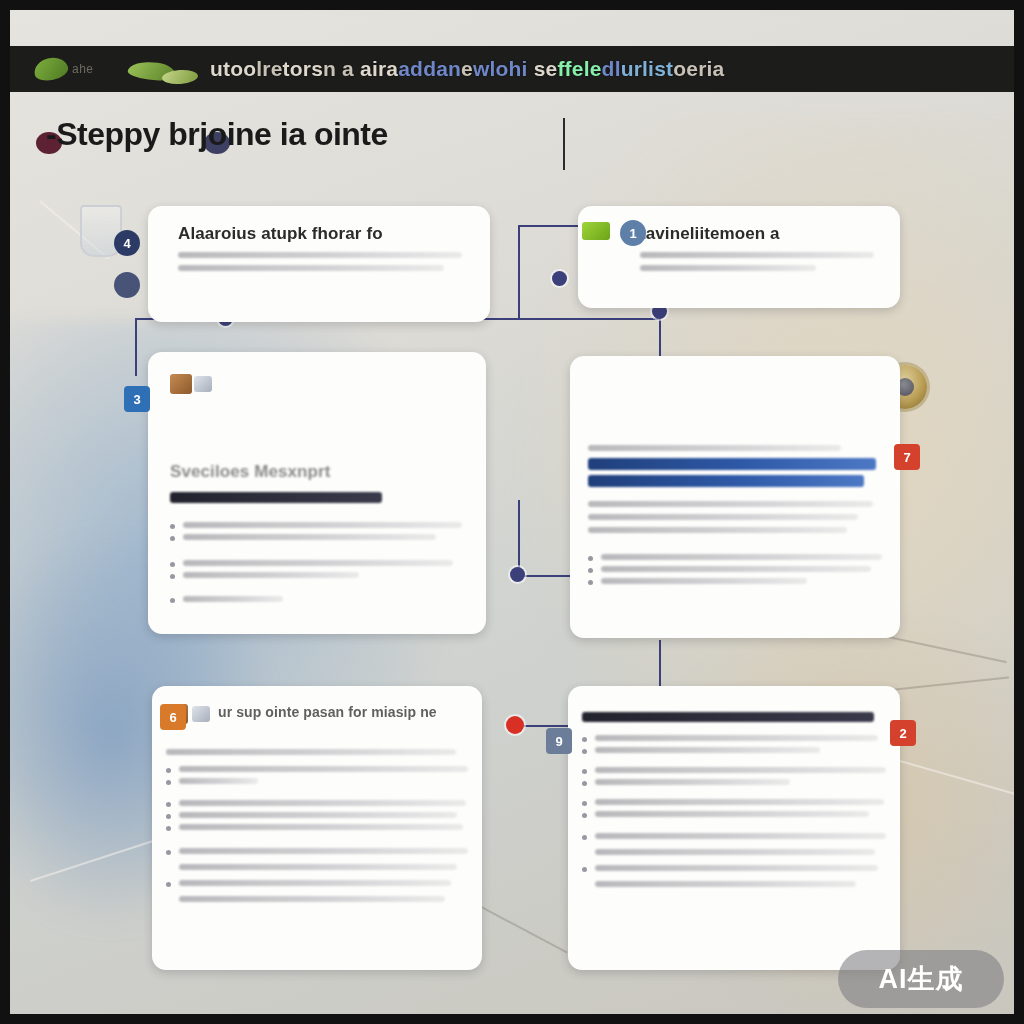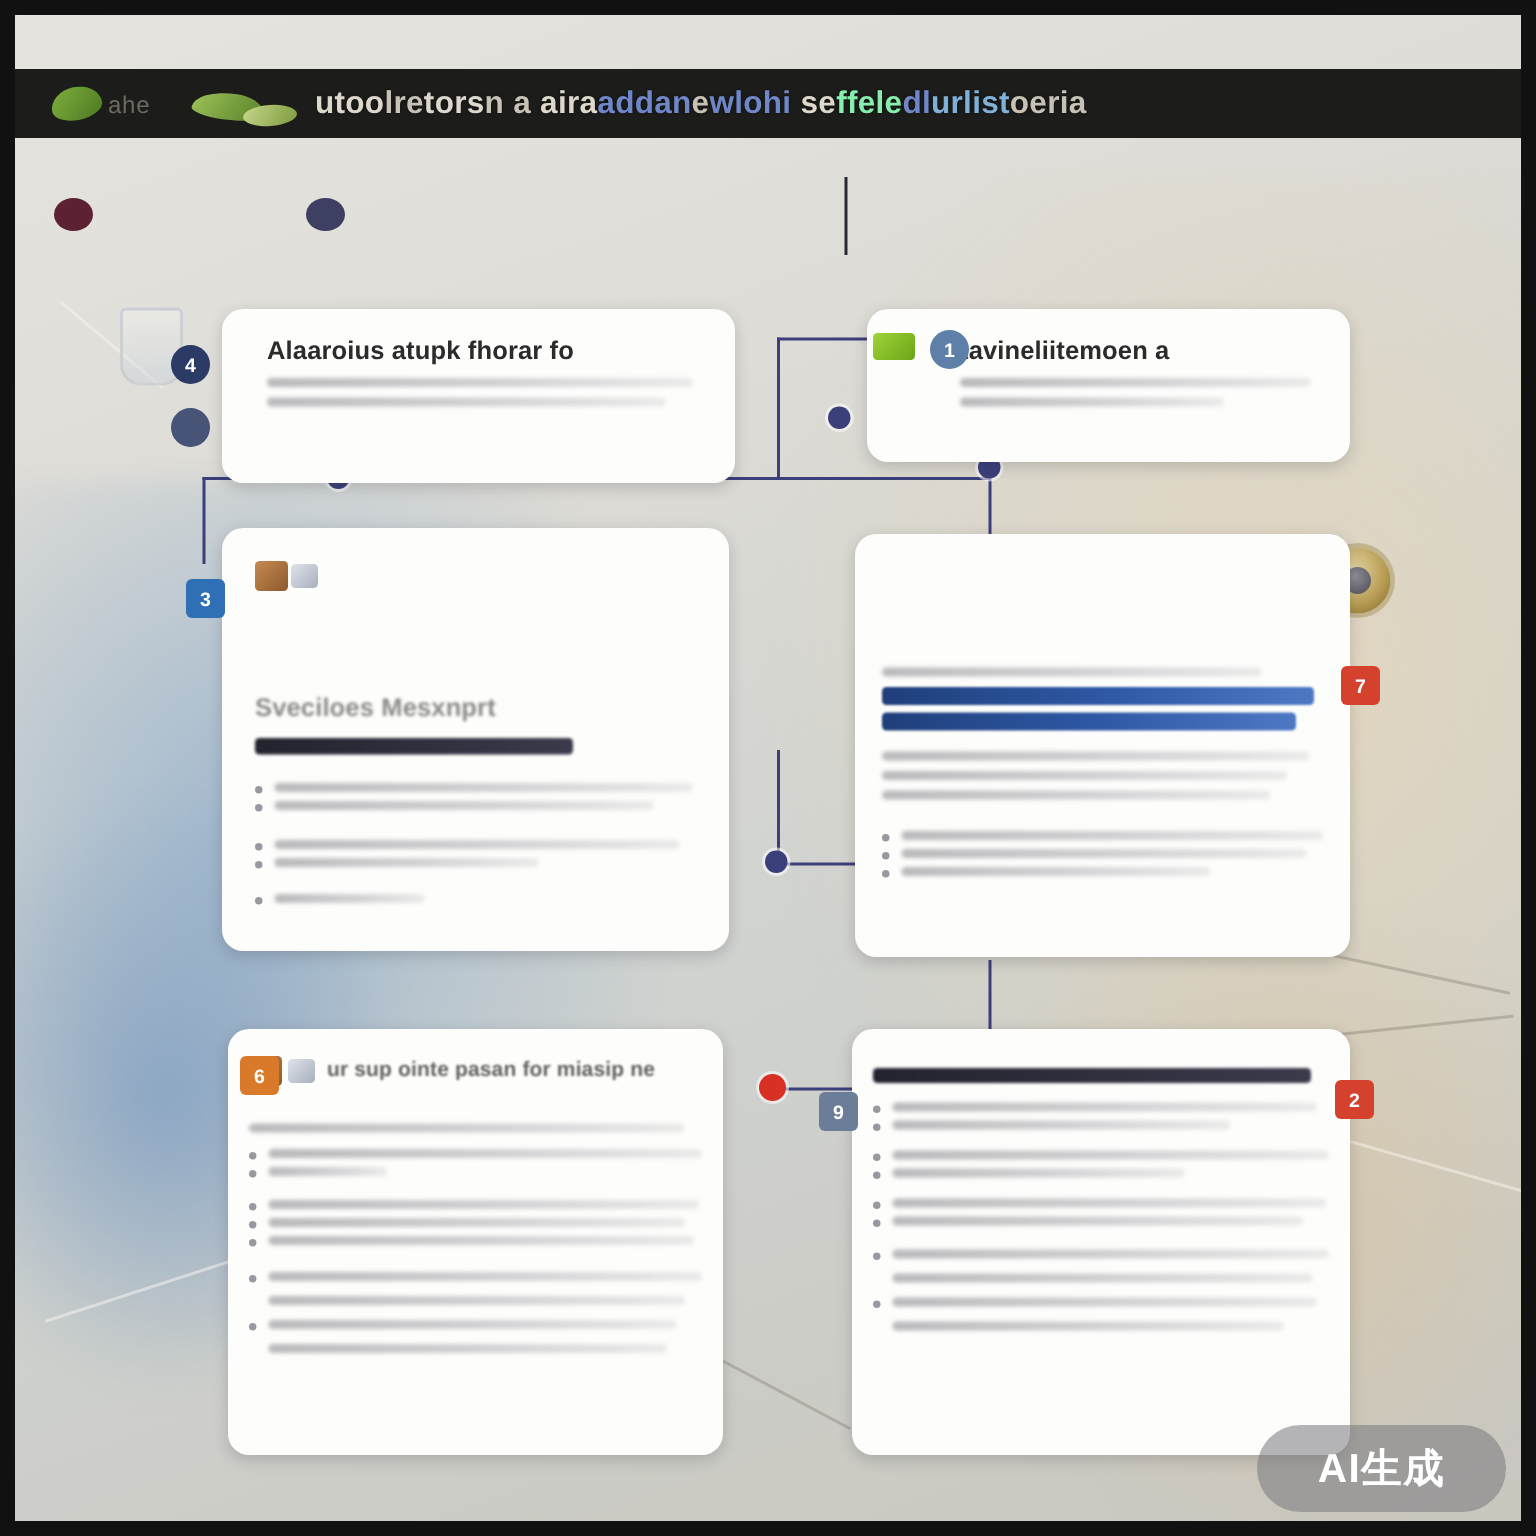--- a/index.html
+++ b/index.html
@@ -97,21 +97,21 @@
     transform: rotate(8deg);
   }
   .header-band .leaf3 {
     position: absolute; left: 152px; top: 24px;
     width: 36px; height: 14px; border-radius: 50%;
     background: linear-gradient(120deg,#c6d78a,#7d9a3e);
     transform: rotate(-4deg);
   }
   .header-band .hsub {
     position: absolute; left: 62px; top: 16px;
-    font-size: 16px; color: #6d6a62; letter-spacing: .5px;
+    font-size: 12px; color: #6d6a62; letter-spacing: .5px;
   }
 
   
   .title-row {
     position: absolute;
     left: 18px; top: 116px;
     width: 980px; height: 60px;
   }
   .title-left {
     position: absolute; left: 28px; top: 0;
@@ -285,20 +285,21 @@
     <span class="leaf1"></span>
     <span class="leaf2"></span>
     <span class="leaf3"></span>
     <span class="hsub">ahe</span>
     <span class="htext"><span class="tok-a">utoo</span><span class="tok-b">lre</span><span class="tok-a">tors</span><span class="tok-b">n a </span><span class="tok-a">aira</span><span class="tok-c">addan</span><span class="tok-b">e</span><span class="tok-c">wlohi</span><span class="tok-a"> se</span><span class="tok-d">ffele</span><span class="tok-c">dl</span><span class="tok-e">urlist</span><span class="tok-b">oeria</span></span>
   </div>
 
   <div class="title-row">
     <span class="bullet-dot d1"></span>
     <span class="bullet-dot d2"></span>
+    <div class="title-left">-Steppy  brjoine ia  ointe</div>
     <div class="title-divider"></div>
   </div>
 
   <div class="conn v" style="left:518px;top:225px;height:95px;"></div>
   <div class="conn h" style="left:518px;top:225px;width:60px;"></div>
   <div class="conn h" style="left:135px;top:318px;width:525px;"></div>
   <div class="conn v" style="left:135px;top:318px;height:58px;"></div>
   <div class="conn v" style="left:225px;top:295px;height:24px;"></div>
   <div class="conn v" style="left:659px;top:295px;height:70px;"></div>
   <div class="conn h" style="left:518px;top:575px;width:60px;"></div>

